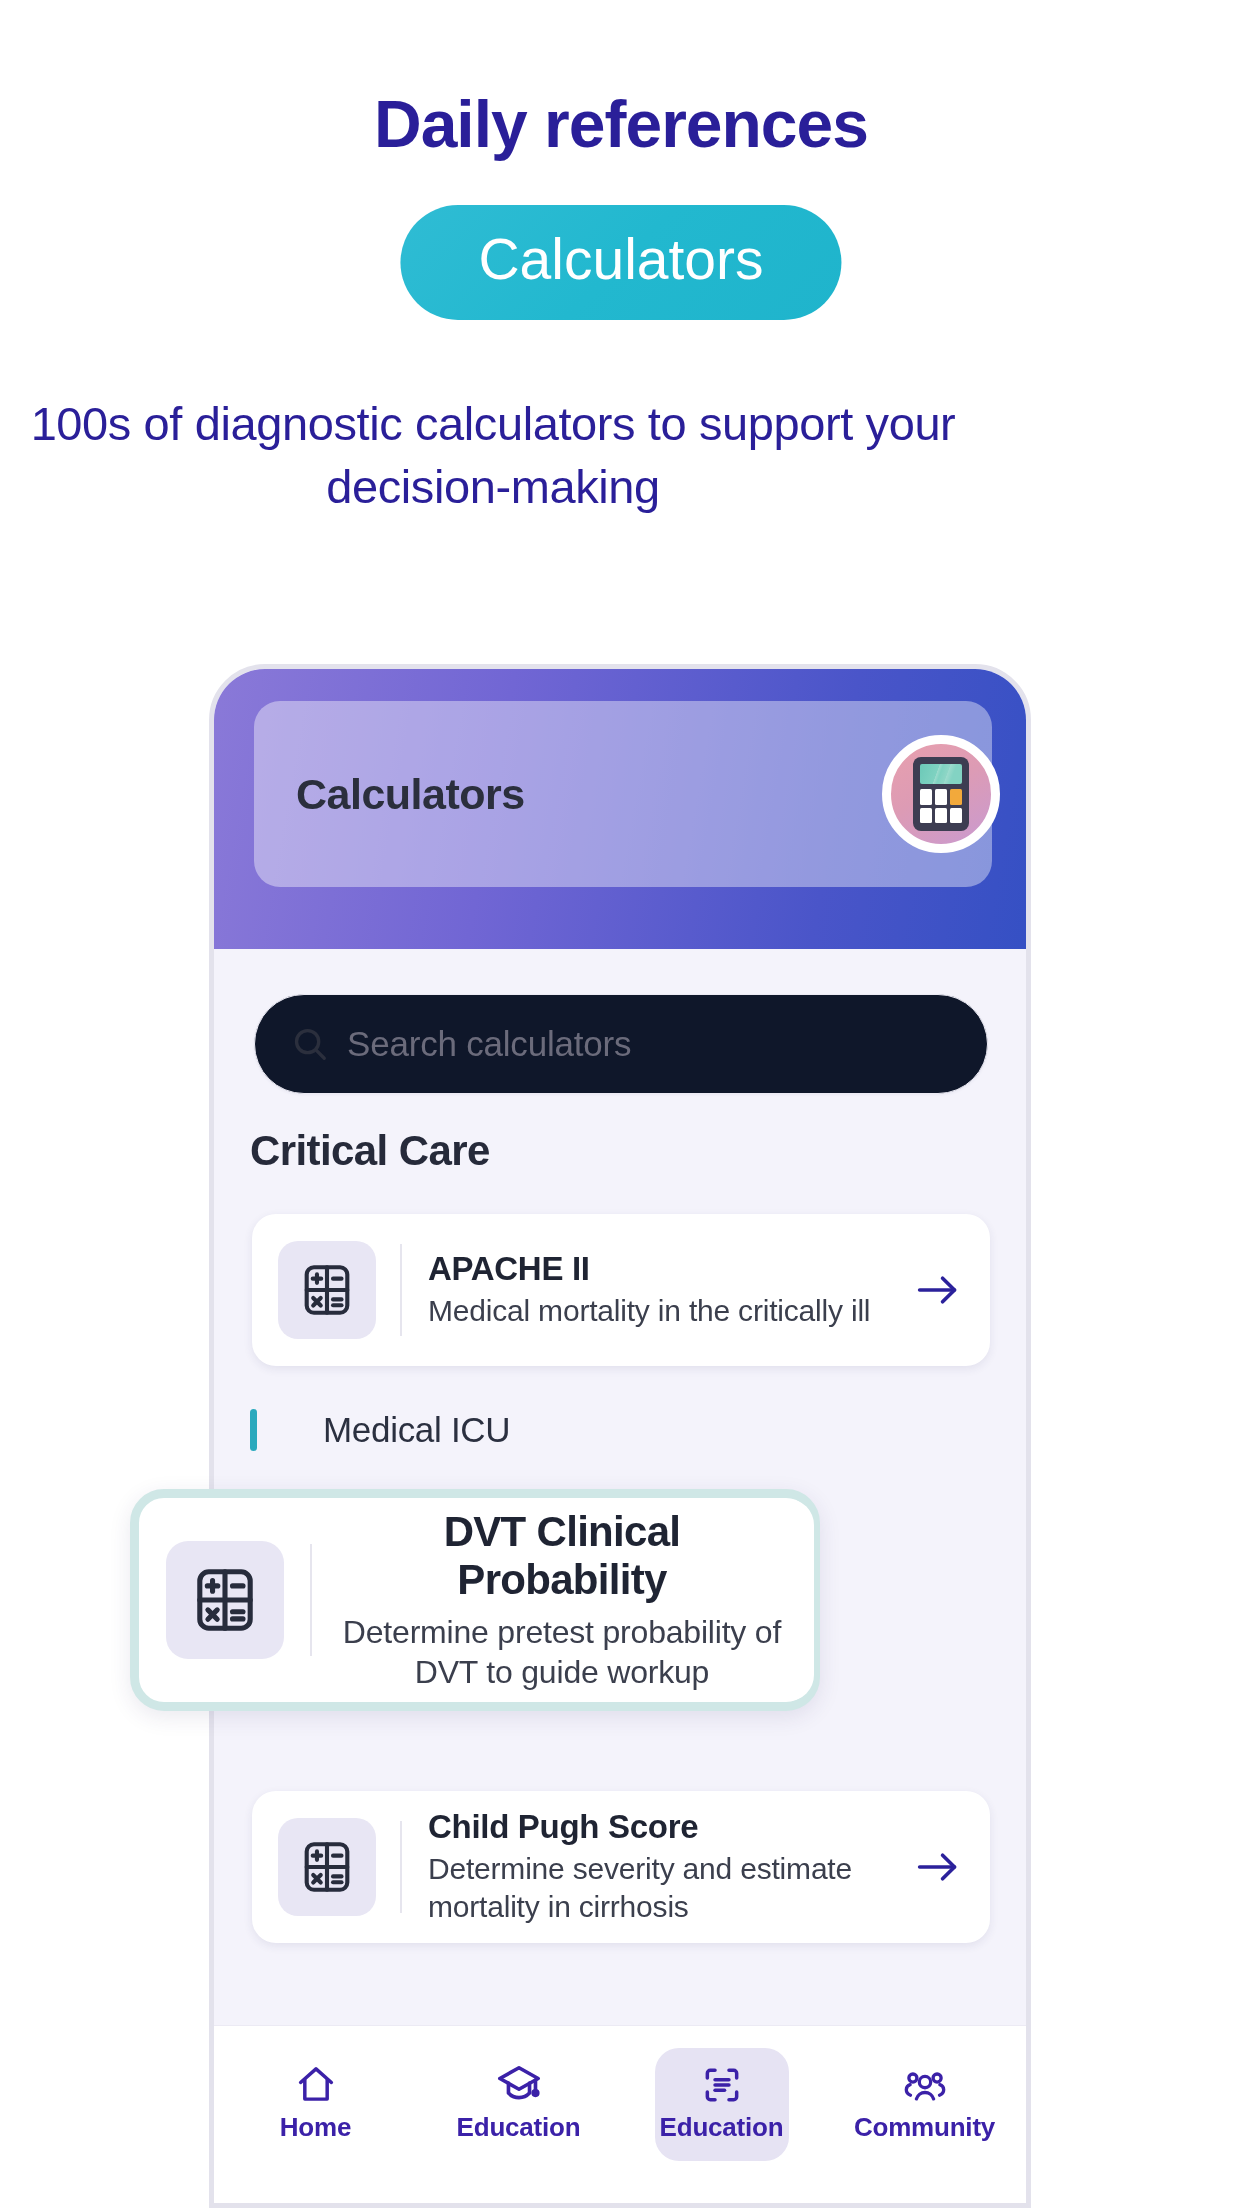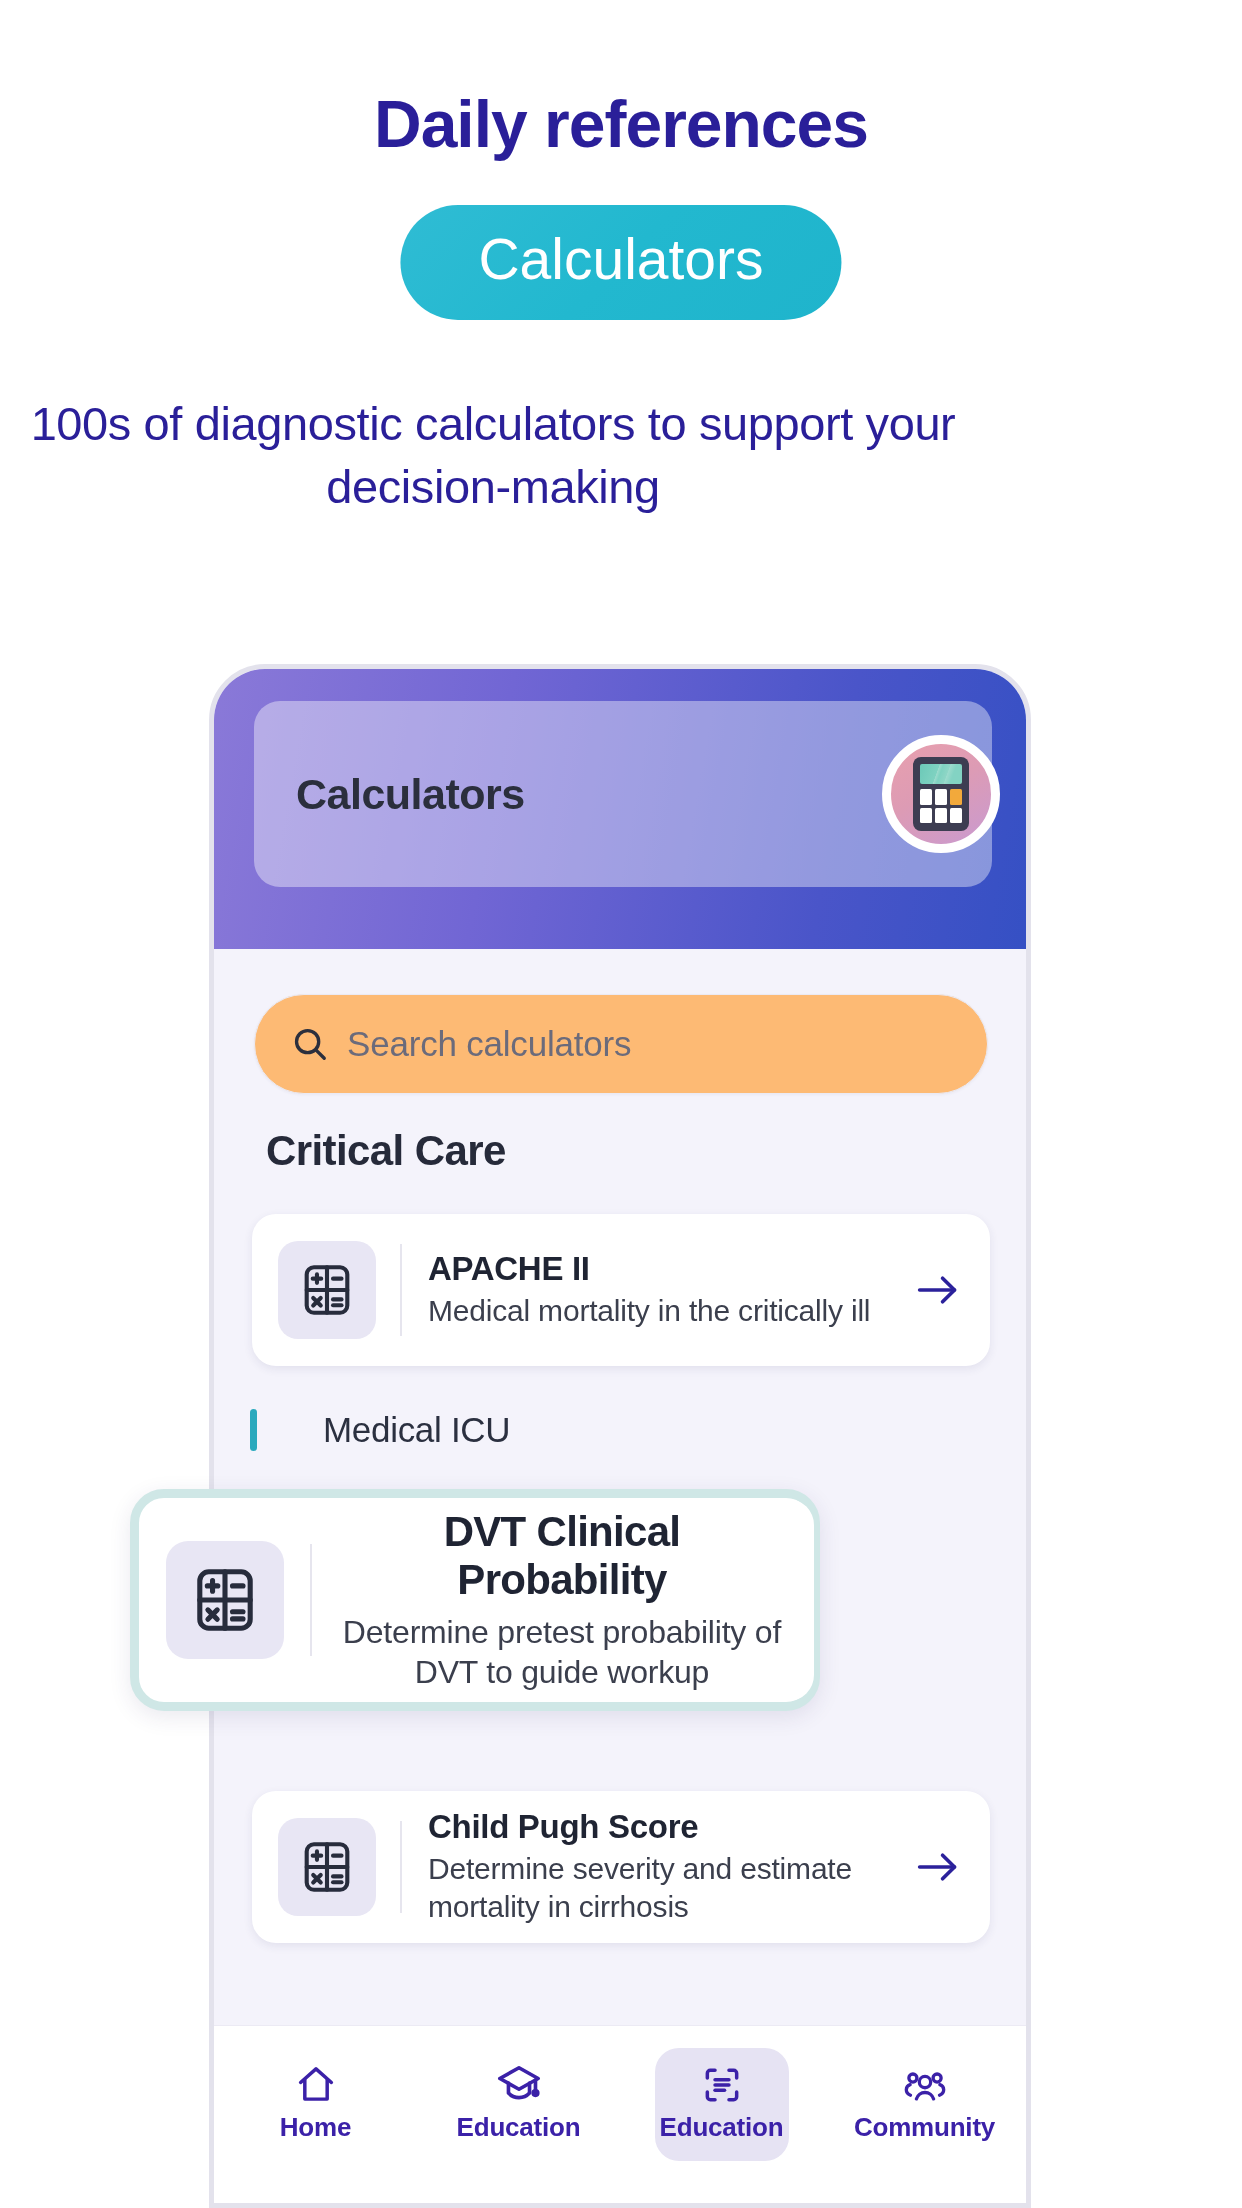--- a/index.html
+++ b/index.html
@@ -154,39 +154,39 @@
   .calc-keys span { background: #ffffff; border-radius: 1.5px; }
   .calc-keys span.hot { background: #f2a93b; }
 
   
   .search-bar {
     position: absolute;
     left: 40px;
     top: 325px;
     width: 734px;
     height: 100px;
-    background: #fdba74;
+    background: #0f172a;
     border: 1.5px solid #ebeaf3;
     border-radius: 50px;
     display: flex;
     align-items: center;
     box-shadow: 0 1px 3px rgba(40,35,90,0.05);
   }
   .search-icon { margin-left: 36px; display: flex; }
   .search-placeholder {
     margin-left: 18px;
     font-size: 35px;
     color: #6b6b7b;
     letter-spacing: -0.2px;
   }
 
   
   .section-title {
     position: absolute;
-    left: 52px;
+    left: 36px;
     top: 458px;
     font-size: 42px;
     font-weight: 700;
     color: #262a3a;
     letter-spacing: -0.6px;
   }
 
   
   .calc-card {
     position: absolute;

